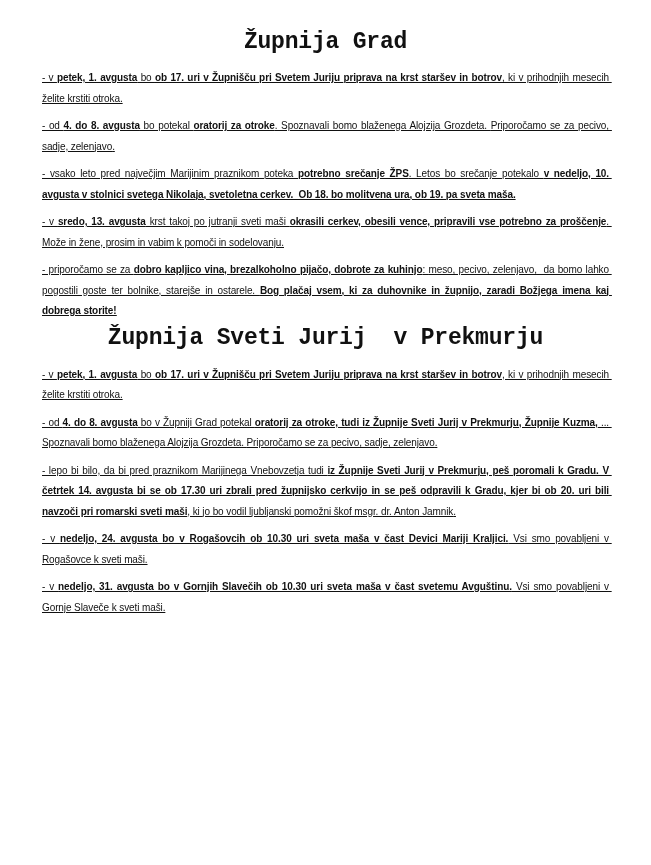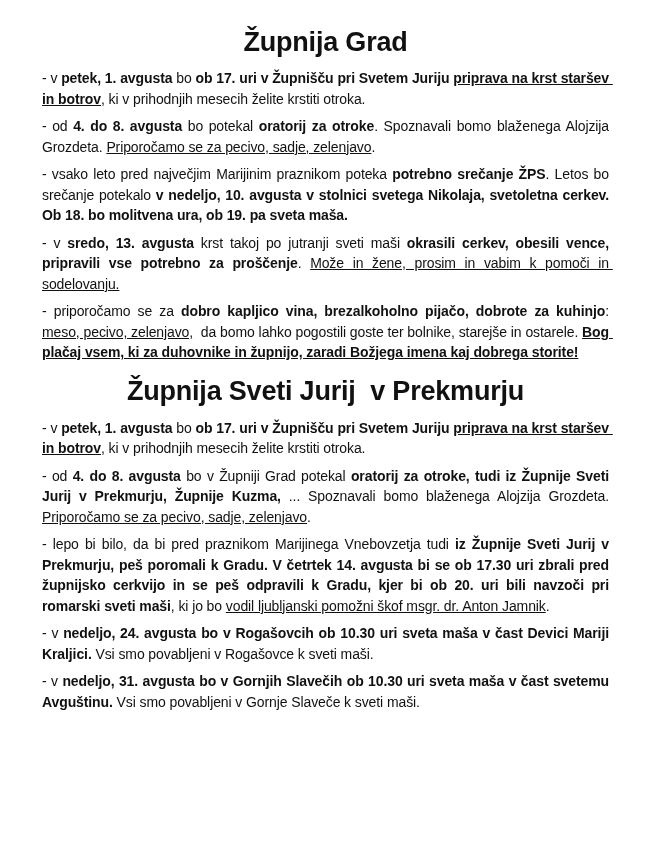--- a/index.html
+++ b/index.html
@@ -11,39 +11,41 @@
     width: 651px;
     min-height: 865px;
     box-sizing: border-box;
     margin: 0 auto;
     background: #ffffff;
     color: #111111;
     font-family: "Liberation Sans", "DejaVu Sans", sans-serif;
     padding: 28px 42px 16px 42px;
   }
   .section-title {
-    font-size: 27px;
+    font-size: 23px;
     line-height: 29px;
     font-weight: bold;
     text-align: center;
     margin: 0 0 11px 0;
     white-space: pre-wrap;
     letter-spacing: -0.2px;
+    font-family: Liberation Mono, monospace;
   }
   .doc-section + .doc-section .section-title {
-    margin-top: 14px;
+    margin-top: 2px;
     margin-bottom: 12px;
   }
   .para {
-    font-size: 14px;
+    font-size: 10px;
     line-height: 20.5px;
     text-align: justify;
     margin: 0 0 7px 0;
     white-space: pre-wrap;
     letter-spacing: -0.1px;
+    text-decoration: underline;
   }
   .para:last-child { margin-bottom: 0; }
   .run { white-space: pre-wrap; }
   .run.bold { font-weight: bold; }
   .run.underline { text-decoration: underline; }
 </style>
 </head>
 <body>
 
 <div class="page" style="background: rgb(255, 255, 255); color: rgb(17, 17, 17);">

